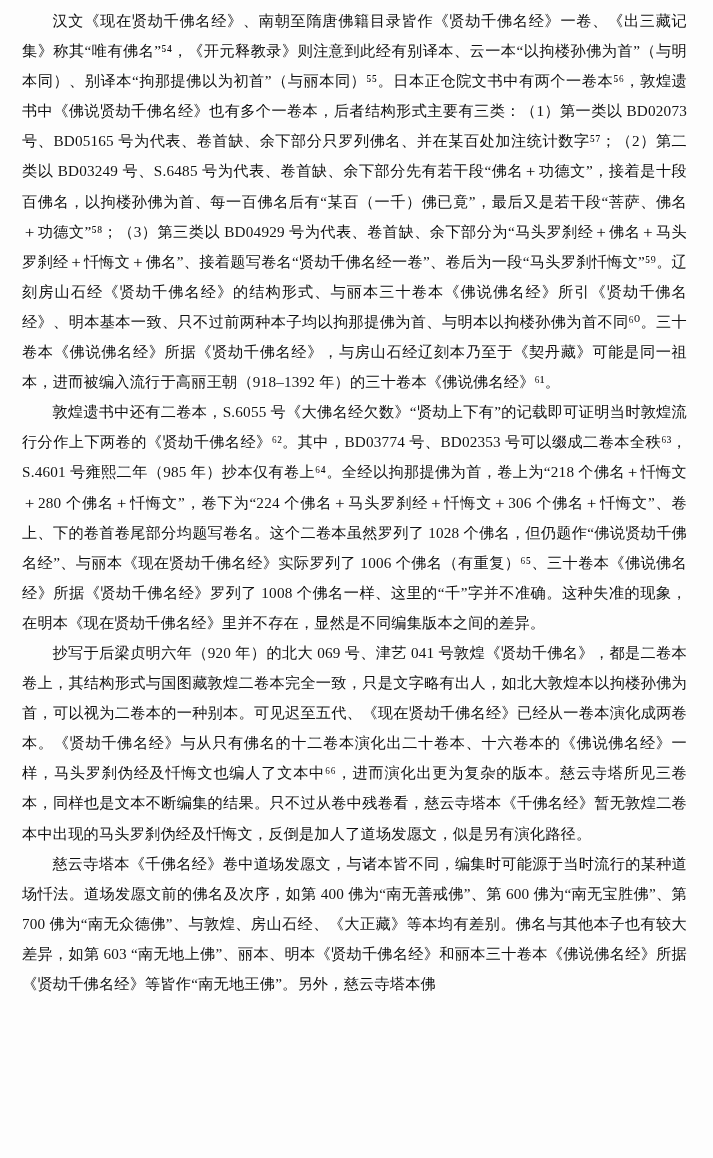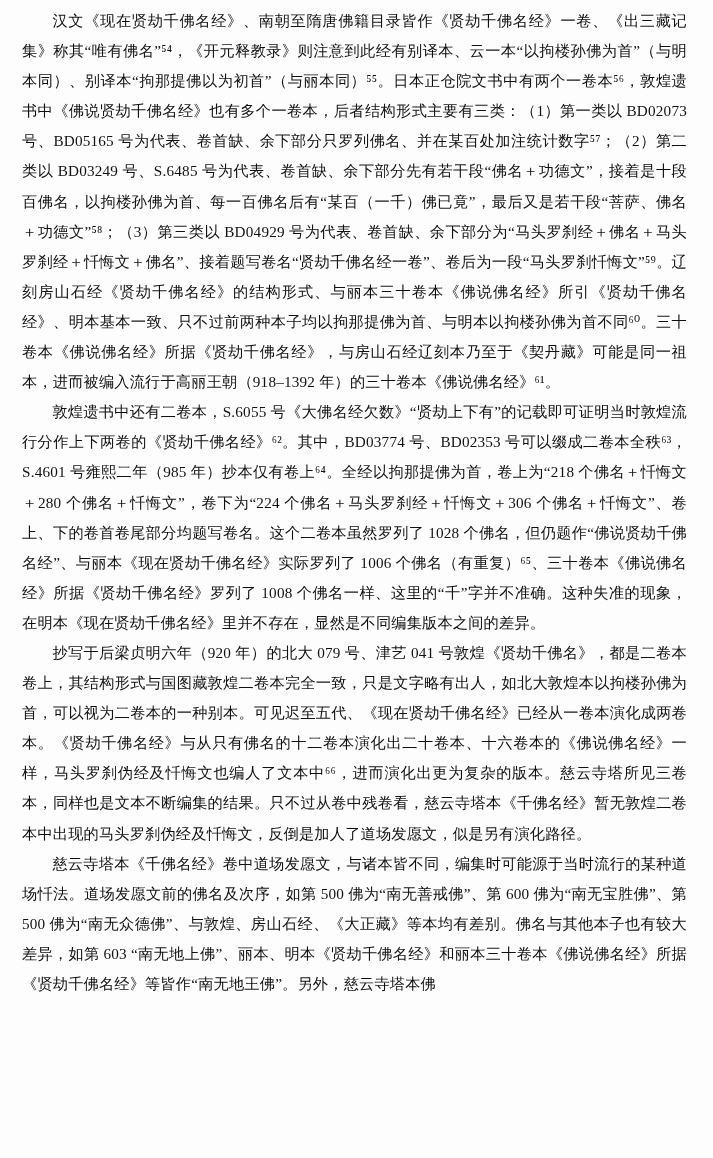--- a/index.html
+++ b/index.html
@@ -36,16 +36,16 @@
     text-indent: 0;
   }
 </style>
 </head>
 <body>
 
 <div class="page">
   <div class="doc-body">
     <p class="para">汉文《现在贤劫千佛名经》、南朝至隋唐佛籍目录皆作《贤劫千佛名经》一卷、《出三藏记集》称其“唯有佛名”⁵⁴，《开元释教录》则注意到此经有别译本、云一本“以拘楼孙佛为首”（与明本同）、别译本“拘那提佛以为初首”（与丽本同）⁵⁵。日本正仓院文书中有两个一卷本⁵⁶，敦煌遗书中《佛说贤劫千佛名经》也有多个一卷本，后者结构形式主要有三类：（1）第一类以 BD02073 号、BD05165 号为代表、卷首缺、余下部分只罗列佛名、并在某百处加注统计数字⁵⁷；（2）第二类以 BD03249 号、S.6485 号为代表、卷首缺、余下部分先有若干段“佛名＋功德文”，接着是十段百佛名，以拘楼孙佛为首、每一百佛名后有“某百（一千）佛已竟”，最后又是若干段“菩萨、佛名＋功德文”⁵⁸；（3）第三类以 BD04929 号为代表、卷首缺、余下部分为“马头罗刹经＋佛名＋马头罗刹经＋忏悔文＋佛名”、接着题写卷名“贤劫千佛名经一卷”、卷后为一段“马头罗刹忏悔文”⁵⁹。辽刻房山石经《贤劫千佛名经》的结构形式、与丽本三十卷本《佛说佛名经》所引《贤劫千佛名经》、明本基本一致、只不过前两种本子均以拘那提佛为首、与明本以拘楼孙佛为首不同⁶⁰。三十卷本《佛说佛名经》所据《贤劫千佛名经》，与房山石经辽刻本乃至于《契丹藏》可能是同一祖本，进而被编入流行于高丽王朝（918–1392 年）的三十卷本《佛说佛名经》⁶¹。</p>
     <p class="para">敦煌遗书中还有二卷本，S.6055 号《大佛名经欠数》“贤劫上下有”的记载即可证明当时敦煌流行分作上下两卷的《贤劫千佛名经》⁶²。其中，BD03774 号、BD02353 号可以缀成二卷本全秩⁶³，S.4601 号雍熙二年（985 年）抄本仅有卷上⁶⁴。全经以拘那提佛为首，卷上为“218 个佛名＋忏悔文＋280 个佛名＋忏悔文”，卷下为“224 个佛名＋马头罗刹经＋忏悔文＋306 个佛名＋忏悔文”、卷上、下的卷首卷尾部分均题写卷名。这个二卷本虽然罗列了 1028 个佛名，但仍题作“佛说贤劫千佛名经”、与丽本《现在贤劫千佛名经》实际罗列了 1006 个佛名（有重复）⁶⁵、三十卷本《佛说佛名经》所据《贤劫千佛名经》罗列了 1008 个佛名一样、这里的“千”字并不准确。这种失准的现象，在明本《现在贤劫千佛名经》里并不存在，显然是不同编集版本之间的差异。</p>
-    <p class="para">抄写于后梁贞明六年（920 年）的北大 079 号、津艺 041 号敦煌《贤劫千佛名》，都是二卷本卷上，其结构形式与国图藏敦煌二卷本完全一致，只是文字略有出人，如北大敦煌本以拘楼孙佛为首，可以视为二卷本的一种别本。可见迟至五代、《现在贤劫千佛名经》已经从一卷本演化成两卷本。《贤劫千佛名经》与从只有佛名的十二卷本演化出二十卷本、十六卷本的《佛说佛名经》一样，马头罗刹伪经及忏悔文也编人了文本中⁶⁶，进而演化出更为复杂的版本。慈云寺塔所见三卷本，同样也是文本不断编集的结果。只不过从卷中残卷看，慈云寺塔本《千佛名经》暂无敦煌二卷本中出现的马头罗刹伪经及忏悔文，反倒是加人了道场发愿文，似是另有演化路径。</p>
-    <p class="para">慈云寺塔本《千佛名经》卷中道场发愿文，与诸本皆不同，编集时可能源于当时流行的某种道场忏法。道场发愿文前的佛名及次序，如第 500 佛为“南无善戒佛”、第 600 佛为“南无宝胜佛”、第 500 佛为“南无众德佛”、与敦煌、房山石经、《大正藏》等本均有差别。佛名与其他本子也有较大差异，如第 603 “南无地上佛”、丽本、明本《贤劫千佛名经》和丽本三十卷本《佛说佛名经》所据《贤劫千佛名经》等皆作“南无地王佛”。另外，慈云寺塔本佛</p>
+    <p class="para">抄写于后梁贞明六年（920 年）的北大 069 号、津艺 041 号敦煌《贤劫千佛名》，都是二卷本卷上，其结构形式与国图藏敦煌二卷本完全一致，只是文字略有出人，如北大敦煌本以拘楼孙佛为首，可以视为二卷本的一种别本。可见迟至五代、《现在贤劫千佛名经》已经从一卷本演化成两卷本。《贤劫千佛名经》与从只有佛名的十二卷本演化出二十卷本、十六卷本的《佛说佛名经》一样，马头罗刹伪经及忏悔文也编人了文本中⁶⁶，进而演化出更为复杂的版本。慈云寺塔所见三卷本，同样也是文本不断编集的结果。只不过从卷中残卷看，慈云寺塔本《千佛名经》暂无敦煌二卷本中出现的马头罗刹伪经及忏悔文，反倒是加人了道场发愿文，似是另有演化路径。</p>
+    <p class="para">慈云寺塔本《千佛名经》卷中道场发愿文，与诸本皆不同，编集时可能源于当时流行的某种道场忏法。道场发愿文前的佛名及次序，如第 400 佛为“南无善戒佛”、第 600 佛为“南无宝胜佛”、第 700 佛为“南无众德佛”、与敦煌、房山石经、《大正藏》等本均有差别。佛名与其他本子也有较大差异，如第 603 “南无地上佛”、丽本、明本《贤劫千佛名经》和丽本三十卷本《佛说佛名经》所据《贤劫千佛名经》等皆作“南无地王佛”。另外，慈云寺塔本佛</p>
   </div>
 </div>
 
 </body></html>

